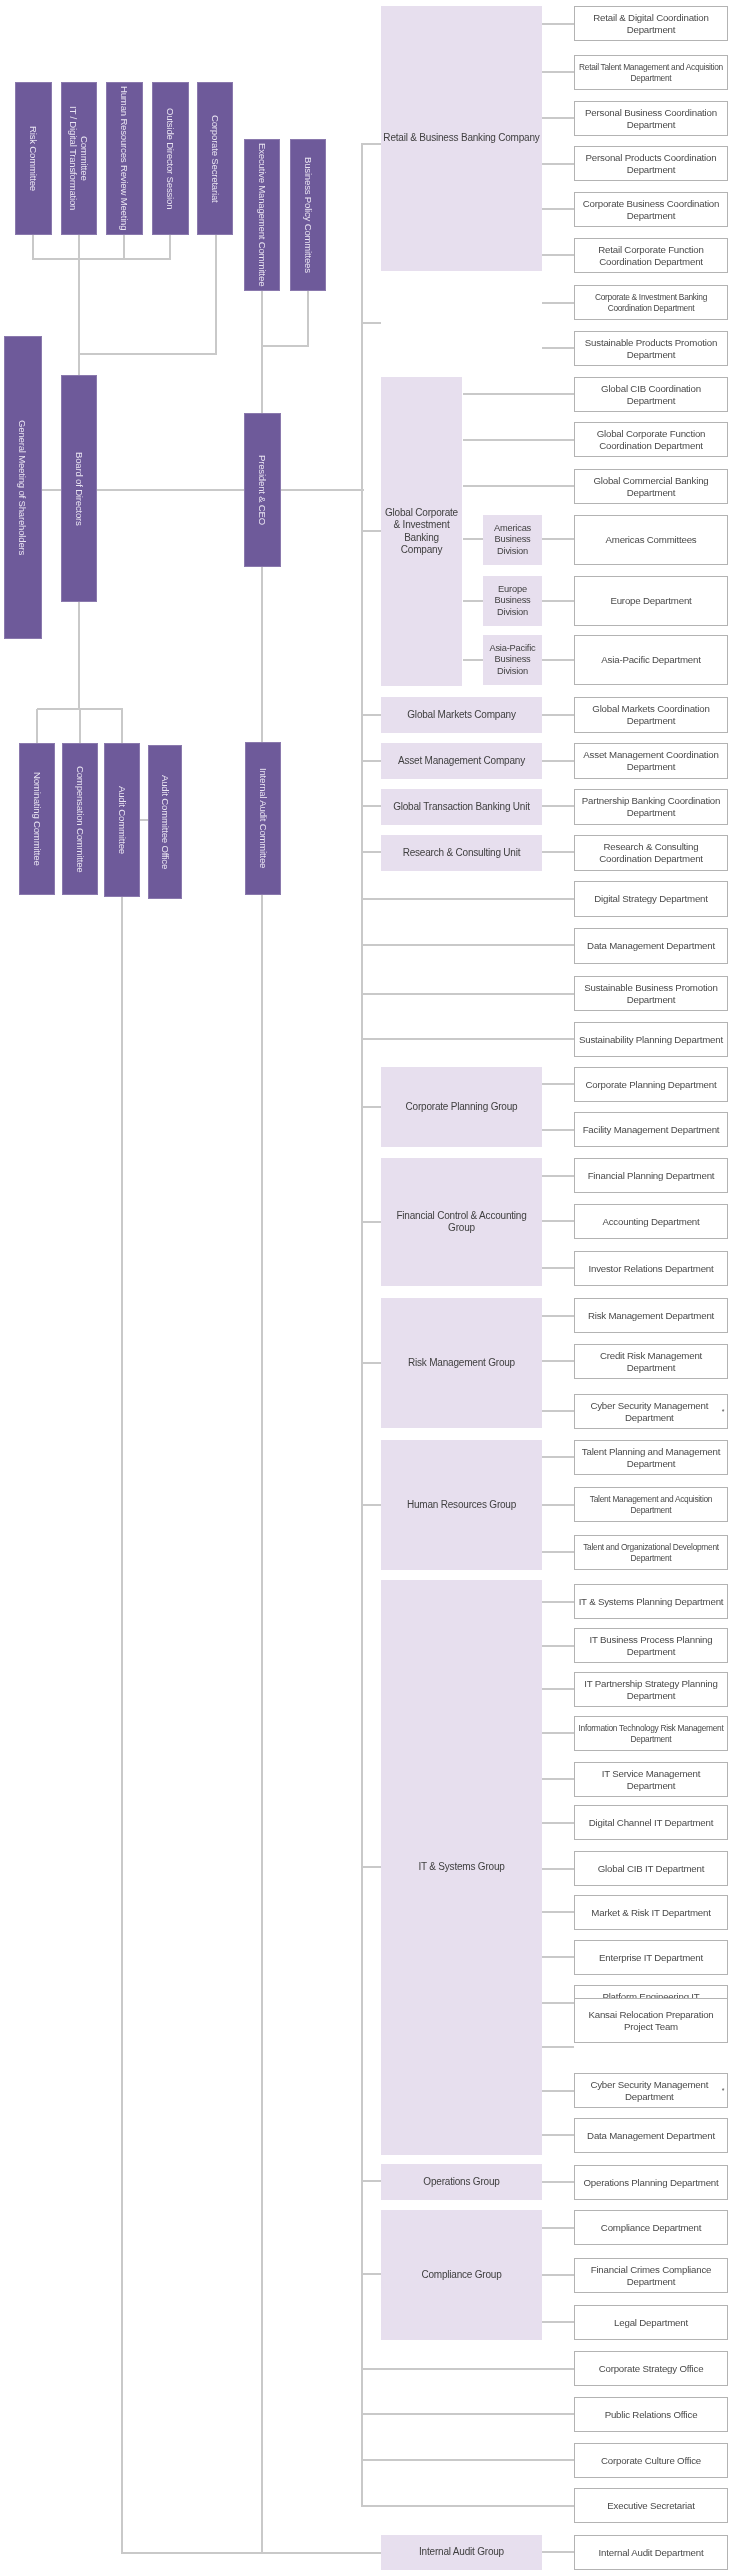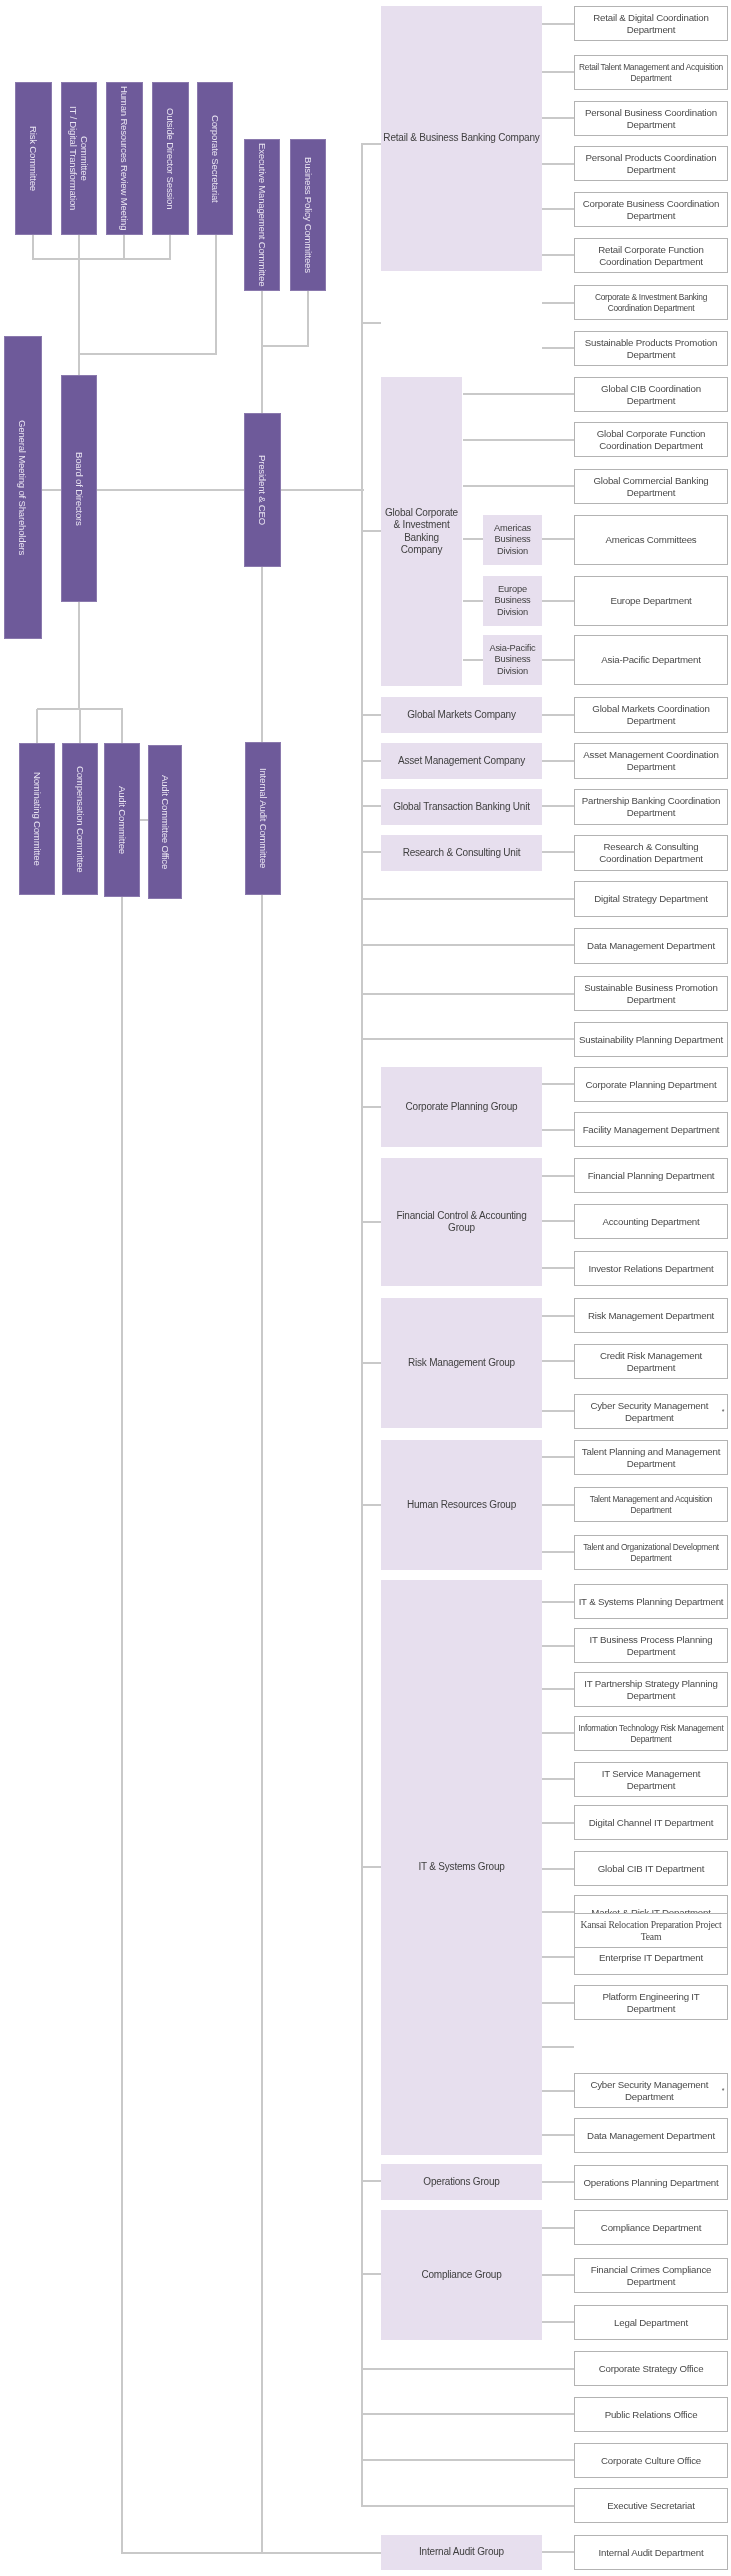--- a/index.html
+++ b/index.html
@@ -361,21 +361,21 @@
     </div>
     <div class="node dept" style="left: 574px; top: 1895px; width: 154px; height: 35px;">
       <span class="lbl">Market &amp; Risk IT Department</span>
     </div>
     <div class="node dept" style="left: 574px; top: 1940px; width: 154px; height: 35px;">
       <span class="lbl">Enterprise IT Department</span>
     </div>
     <div class="node dept" style="left: 574px; top: 1985px; width: 154px; height: 35px;">
       <span class="lbl">Platform Engineering IT Department</span>
     </div>
-    <div class="node dept" style="left: 574px; top: 1913px; width: 154px; height: 35px; font-family: Liberation Serif, serif;">
+    <div class="node dept" style="left: 574px; top: 1998px; width: 154px; height: 45px;">
       <span class="lbl">Kansai Relocation Preparation Project Team</span>
     </div>
     <div class="node dept" style="left: 574px; top: 2073px; width: 154px; height: 35px;">
       <span class="lbl">Cyber Security Management Department</span>
       <sup>*</sup>
     </div>
     <div class="node dept" style="left: 574px; top: 2118px; width: 154px; height: 35px;">
       <span class="lbl">Data Management Department</span>
     </div>
     <div class="node dept" style="left: 574px; top: 2165px; width: 154px; height: 35px;">

